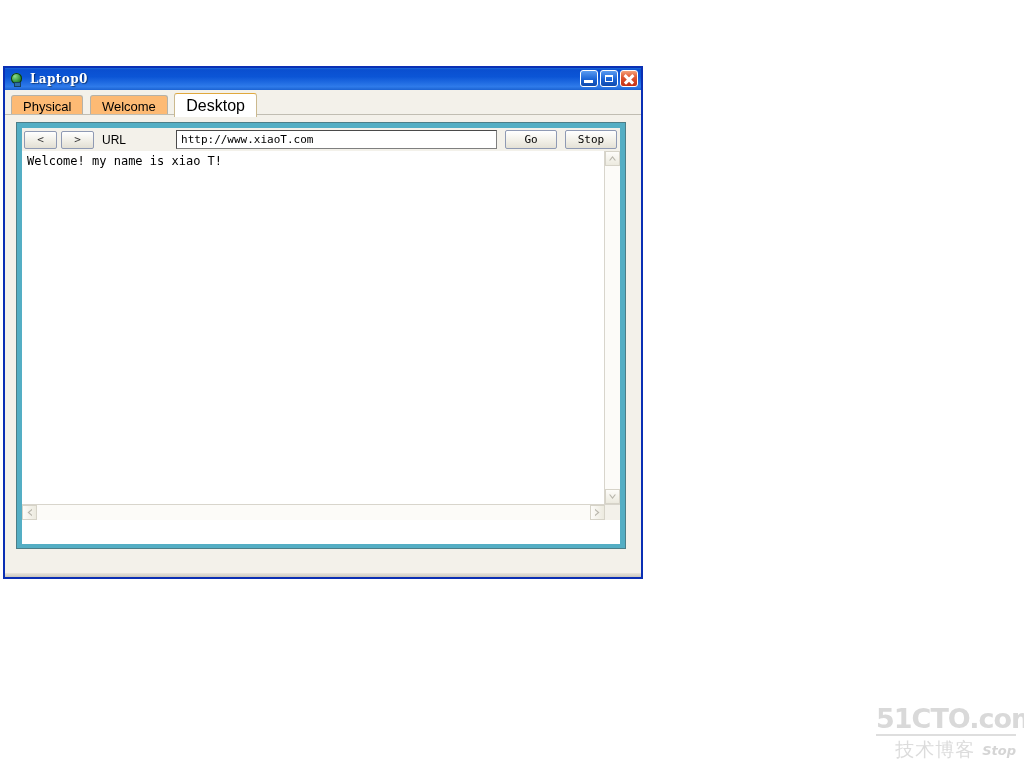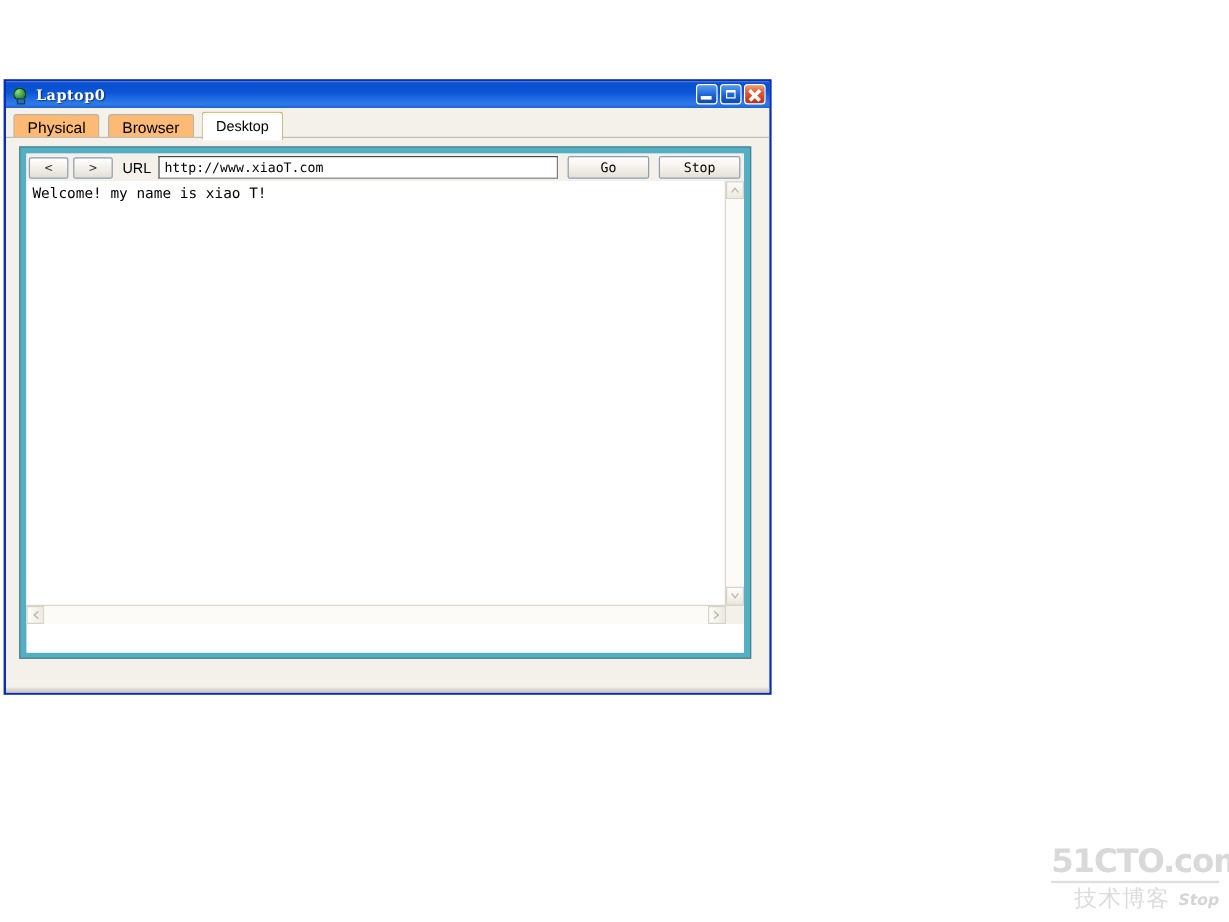--- a/index.html
+++ b/index.html
@@ -149,21 +149,21 @@
     line-height: 15px;
     cursor: pointer;
   }
   .tab.active {
     background: #ffffff;
     border-color: #cbb98e;
     border-top: 1px solid #e0a83d;
     padding-top: 4px;
     padding-bottom: 4px;
     z-index: 3;
-    font-size: 12px;
+    font-size: 16px;
   }
 
   
   #desktop-body {
     position: relative;
     height: calc(100% - 47px);
     background: #f3f1ea;
     box-sizing: border-box;
     padding: 7px 8px 10px 11px;
   }
@@ -263,23 +263,24 @@
     border-top-color: #4a4a4a;
     border-left-color: #4a4a4a;
     box-sizing: border-box;
     font-family: "DejaVu Sans Mono", monospace;
     font-size: 11px;
     color: #000;
     padding: 0 0 0 4px;
     line-height: 17px;
     outline: none;
     min-width: 10px;
+    margin-left: 44px;
   }
   .tool-btn {
-    width: 68px;
+    width: 52px;
     height: 19px;
     background: linear-gradient(to bottom, #ffffff 0%, #f2f0e8 55%, #e4e1d6 100%);
     border: 1px solid #8f9ab4;
     border-radius: 2px;
     box-sizing: border-box;
     display: flex;
     align-items: center;
     justify-content: center;
     font-family: "DejaVu Sans Mono", monospace;
     font-size: 11px;
@@ -435,21 +436,21 @@
       <span class="win-btn max"></span>
       <span class="win-btn close">
         <span class="x1"></span>
           <span class="x2"></span>
       </span>
     </span>
   </div>
 
   <div id="tab-strip">
     <span class="tab">Physical</span>
-    <span class="tab">Browser</span>
+    <span class="tab">Welcome</span>
     <span class="tab active">Desktop</span>
   </div>
 
   <div id="desktop-body">
 
     <div id="browser-frame">
       <div id="browser-panel">
 
 
         <div id="browser-toolbar">

